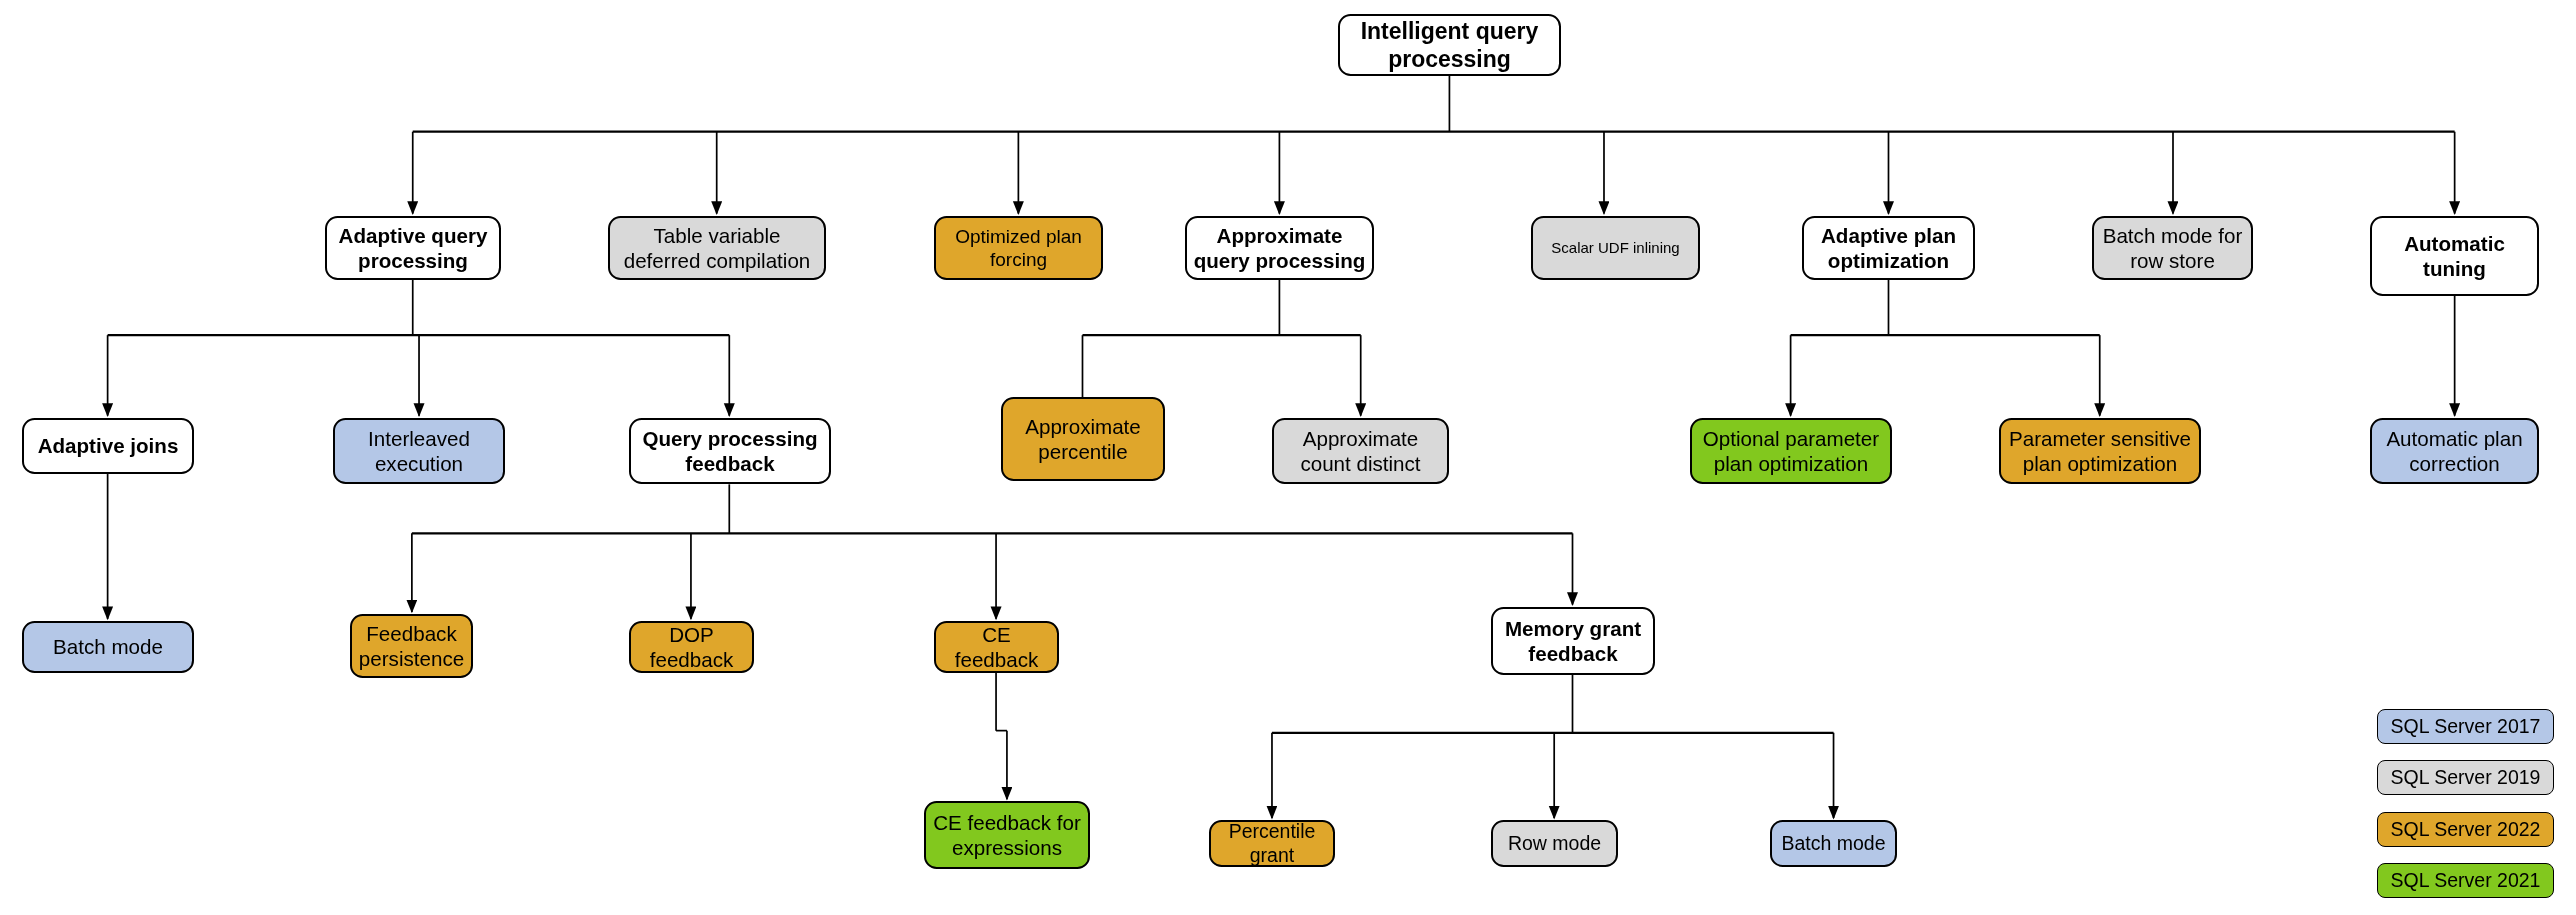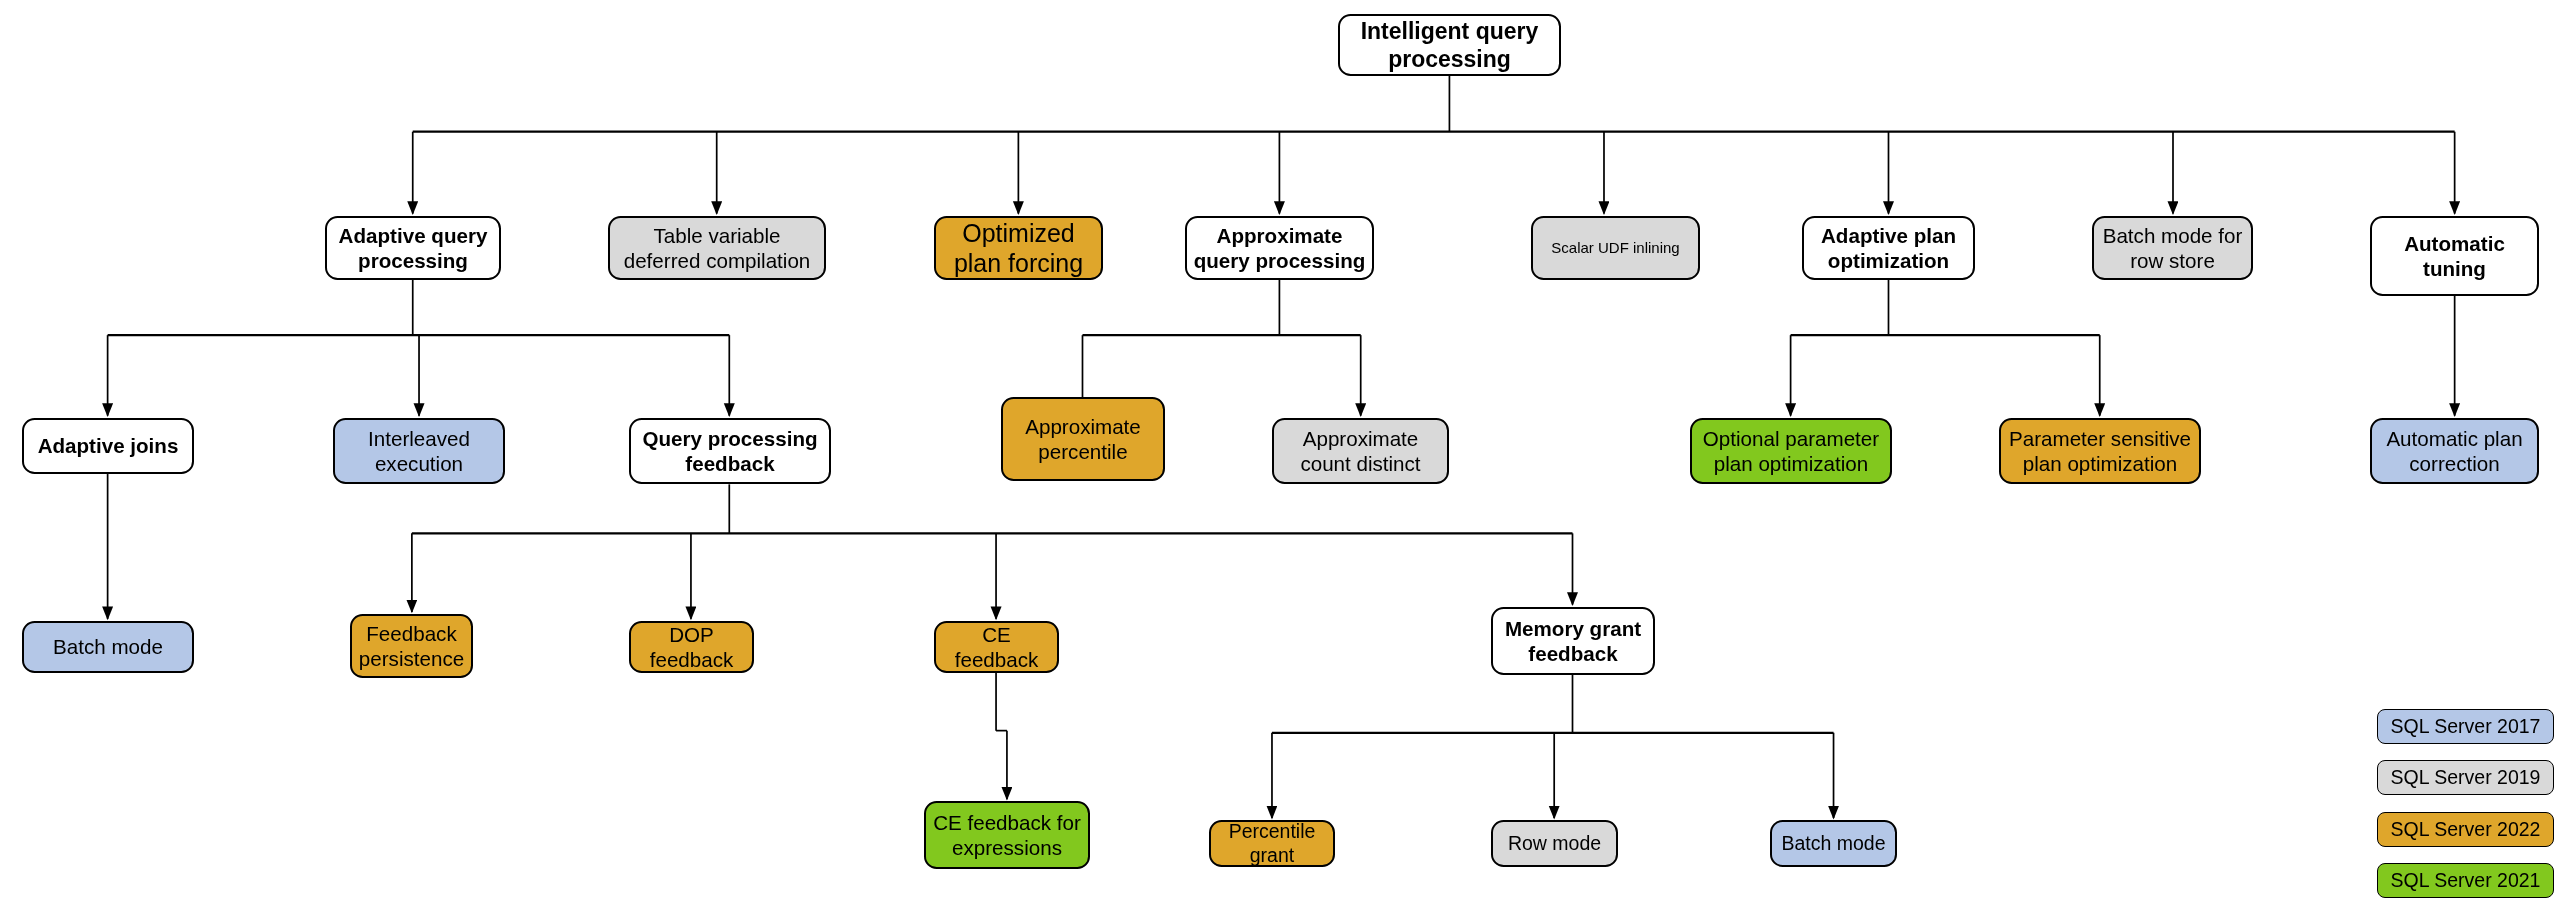--- a/index.html
+++ b/index.html
@@ -74,21 +74,21 @@
   <div id="nodes">
       <div class="node fill-white" style="left: 1338px; top: 13.7px; width: 223px; height: 62px; font-size: 23px;">
         <span class="lbl">Intelligent query processing</span>
       </div>
       <div class="node fill-white" style="left: 325px; top: 216px; width: 176px; height: 64px; font-size: 20.6px;">
         <span class="lbl">Adaptive query processing</span>
       </div>
       <div class="node fill-gray" style="left: 608px; top: 216px; width: 218px; height: 64px; font-size: 20.6px;">
         <span class="lbl">Table variable deferred compilation</span>
       </div>
-      <div class="node fill-orange" style="left: 934px; top: 216px; width: 169px; height: 64px; font-size: 25px;">
+      <div class="node fill-orange" style="left: 934px; top: 216px; width: 169px; height: 64px; font-size: 19px;">
         <span class="lbl">Optimized plan forcing</span>
       </div>
       <div class="node fill-white" style="left: 1185px; top: 216px; width: 189px; height: 64px; font-size: 20.6px;">
         <span class="lbl">Approximate query processing</span>
       </div>
       <div class="node fill-gray" style="left: 1519px; top: 216px; width: 169px; height: 64px; font-size: 15px; margin-left: 12px;">
         <span class="lbl">Scalar UDF inlining</span>
       </div>
       <div class="node fill-white" style="left: 1802px; top: 216px; width: 173px; height: 64px; font-size: 20.6px;">
         <span class="lbl">Adaptive plan optimization</span>

